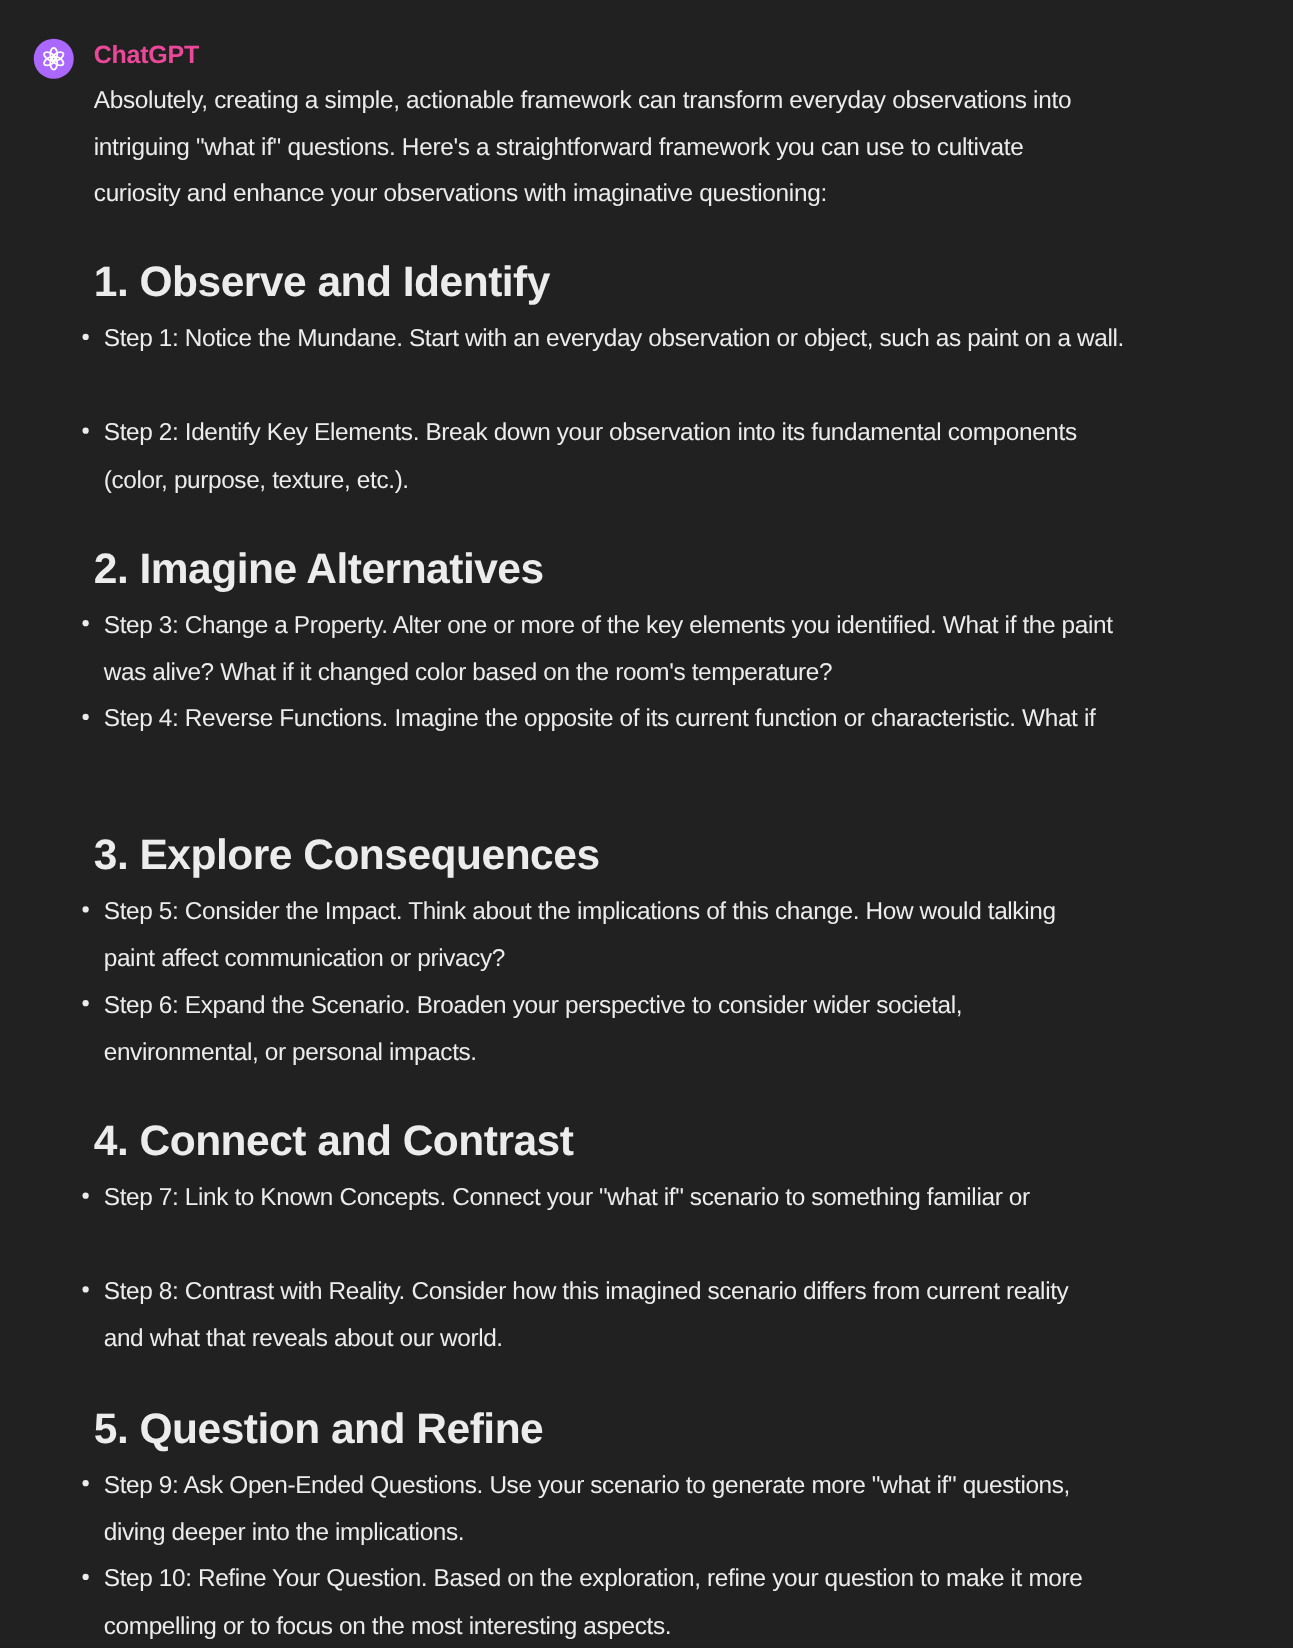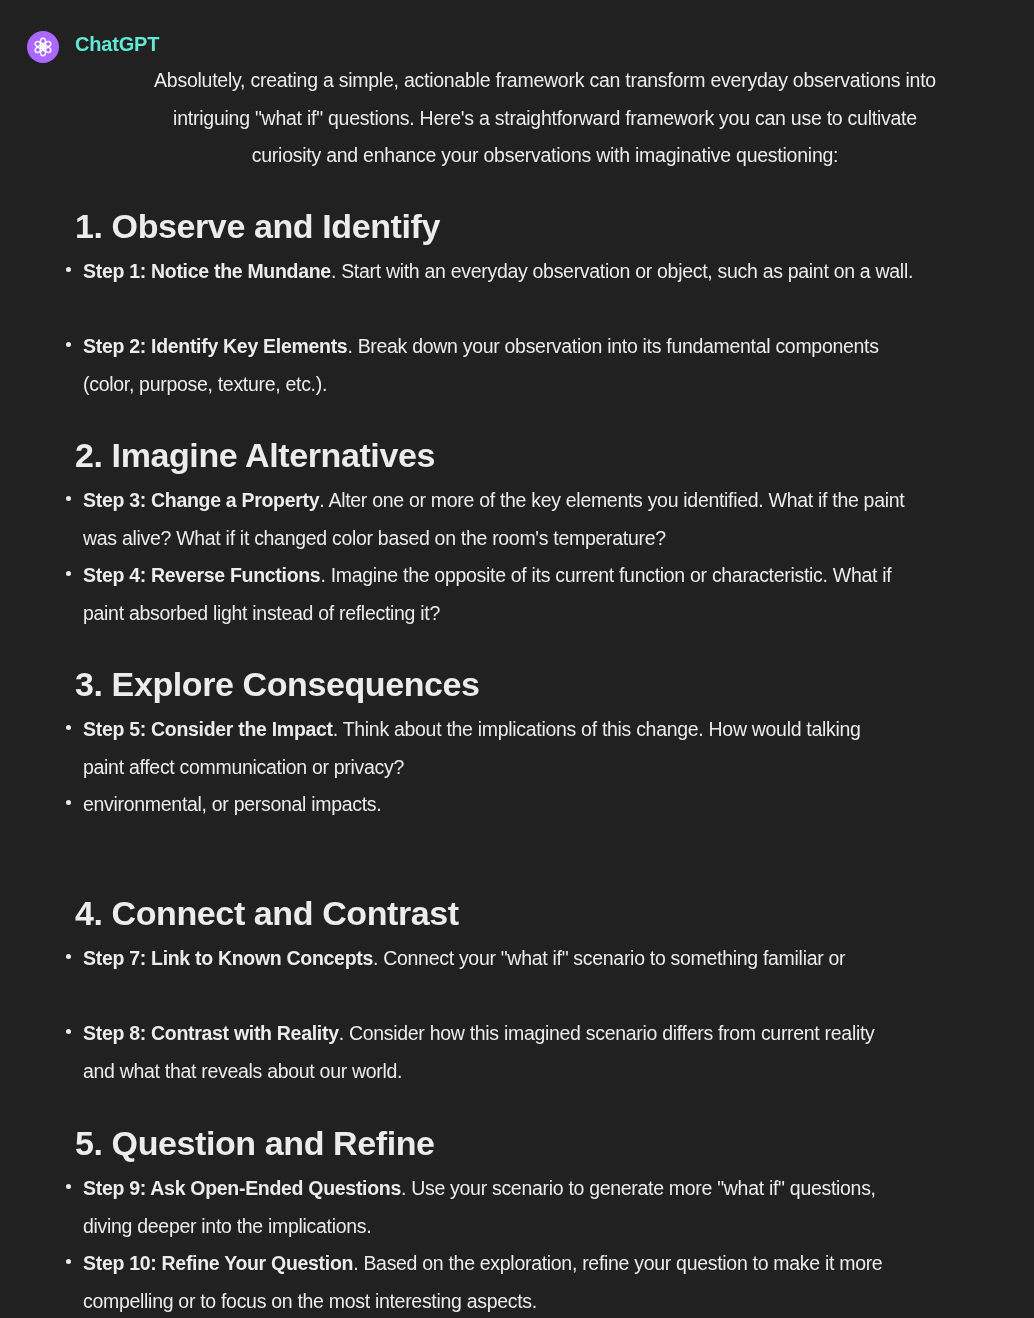--- a/index.html
+++ b/index.html
@@ -9,42 +9,42 @@
     font-family:"Liberation Sans", sans-serif;
     position:relative;
   }
   .avatar {
     position:absolute; left:27px; top:31px; width:32px; height:32px;
     border-radius:50%; background:#ab68ff;
     display:flex; align-items:center; justify-content:center;
   }
   .author {
     position:absolute; left:75px; top:33px;
-    font-size:20px; font-weight:bold; color:#5eead4; letter-spacing:-0.2px;
+    font-size:20px; font-weight:bold; color:#ec4899; letter-spacing:-0.2px;
   }
   .intro {
     position:absolute; left:75px; top:62px; width:940px;
-    font-size:19.5px; line-height:37.5px; letter-spacing:-0.25px;text-align:center;
+    font-size:19.5px; line-height:37.5px; letter-spacing:-0.25px;
   }
   .line { display:block; white-space:nowrap; }
   .section { position:absolute; left:0; width:1034px; }
   .heading {
     position:absolute; left:75px; top:0;
     font-size:34px; font-weight:bold; letter-spacing:-0.4px; white-space:nowrap;
   }
   .item { position:absolute; left:0; width:1034px; }
   .bullet {
     position:absolute; left:66px; width:5px; height:5px; border-radius:50%;
     background:#ececec;
   }
   .item-text {
     position:absolute; left:83px;
     font-size:19.5px; line-height:37.5px; letter-spacing:-0.3px;
   }
-  .item-text b { font-weight:bold; }
+  .item-text b { font-weight:normal; }
 </style>
 </head>
 <body>
 
 <div>
   <div class="avatar">
     <svg width="22" height="22" viewBox="0 0 24 24" fill="none" stroke="#fff" stroke-width="1.6" stroke-linejoin="round">
       <g transform="translate(12 12)">
         <ellipse cx="0" cy="-4" rx="3" ry="5.5" transform="rotate(0)"></ellipse>
         <ellipse cx="0" cy="-4" rx="3" ry="5.5" transform="rotate(60)"></ellipse>
@@ -86,36 +86,36 @@
           <span class="bullet" style="top: 14px;"></span>
           <div class="item-text">
             <span class="line"><b>Step 3: Change a Property</b><span>. Alter one or more of the key elements you identified. What if the paint</span></span>
             <span class="line">was alive? What if it changed color based on the room's temperature?</span>
           </div>
         </div>
         <div class="item" style="top: 121px;">
           <span class="bullet" style="top: 14px;"></span>
           <div class="item-text">
             <span class="line"><b>Step 4: Reverse Functions</b><span>. Imagine the opposite of its current function or characteristic. What if</span></span>
-            <span class="line">paint absorbed light instead of reflecting it?</span>
           </div>
         </div>
       </div>
       <div class="section" style="top: 665px;">
         <div class="heading">3. Explore Consequences</div>
         <div class="item" style="top: 46px;">
           <span class="bullet" style="top: 14px;"></span>
           <div class="item-text">
             <span class="line"><b>Step 5: Consider the Impact</b><span>. Think about the implications of this change. How would talking</span></span>
             <span class="line">paint affect communication or privacy?</span>
           </div>
         </div>
         <div class="item" style="top: 121px;">
           <span class="bullet" style="top: 14px;"></span>
           <div class="item-text">
+            <span class="line"><b>Step 6: Expand the Scenario</b><span>. Broaden your perspective to consider wider societal,</span></span>
             <span class="line">environmental, or personal impacts.</span>
           </div>
         </div>
       </div>
       <div class="section" style="top: 894px;">
         <div class="heading">4. Connect and Contrast</div>
         <div class="item" style="top: 46px;">
           <span class="bullet" style="top: 14px;"></span>
           <div class="item-text">
             <span class="line"><b>Step 7: Link to Known Concepts</b><span>. Connect your "what if" scenario to something familiar or</span></span>

